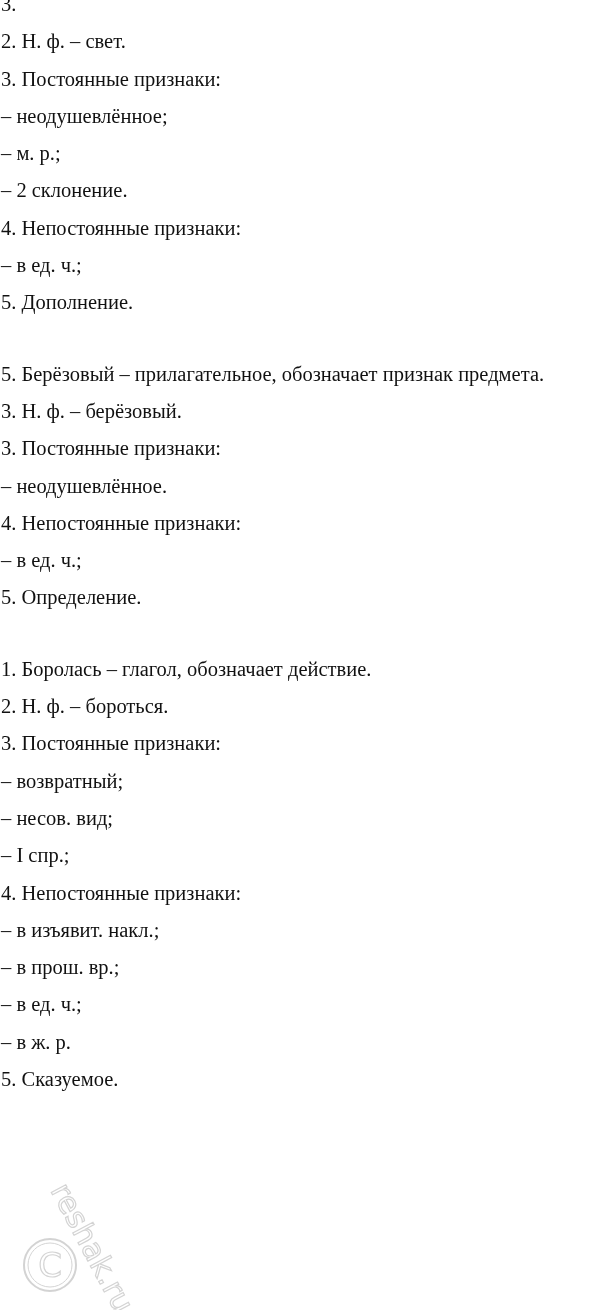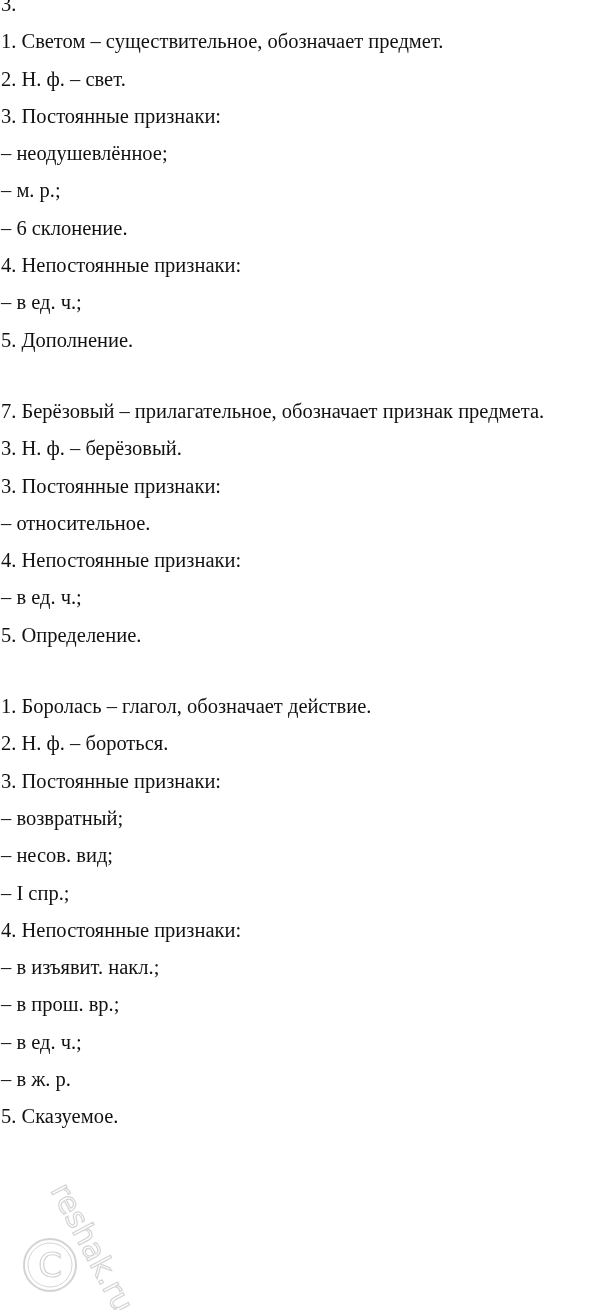--- a/index.html
+++ b/index.html
@@ -19,38 +19,37 @@
     pointer-events: none; opacity: 0.55;
   }
 </style>
 </head>
 <body>
 
 <div class="doc">
   <p class="line">3.</p>
 
   <div>
-    <p class="line">1.  Светом – существительное, обозначает предмет.</p>
     <p class="line">2. Н. ф. – свет.</p>
     <p class="line">3. Постоянные признаки:</p>
     <p class="line">– неодушевлённое;</p>
     <p class="line">– м. р.;</p>
-    <p class="line">– 6 склонение.</p>
+    <p class="line">– 2 склонение.</p>
     <p class="line">4. Непостоянные признаки:</p>
     <p class="line">– в ед. ч.;</p>
     <p class="line">5. Дополнение.</p>
   </div>
 
   <div class="gap"></div>
 
   <div>
-    <p class="line">7. Берёзовый – прилагательное, обозначает признак предмета.</p>
+    <p class="line">5. Берёзовый – прилагательное, обозначает признак предмета.</p>
     <p class="line">3. Н. ф. – берёзовый.</p>
     <p class="line">3. Постоянные признаки:</p>
-    <p class="line">– относительное.</p>
+    <p class="line">– неодушевлённое.</p>
     <p class="line">4. Непостоянные признаки:</p>
     <p class="line">– в ед. ч.;</p>
     <p class="line">5. Определение.</p>
   </div>
 
   <div class="gap"></div>
 
   <div>
     <p class="line">1. Боролась – глагол, обозначает действие.</p>
     <p class="line">2. Н. ф. – бороться.</p>

